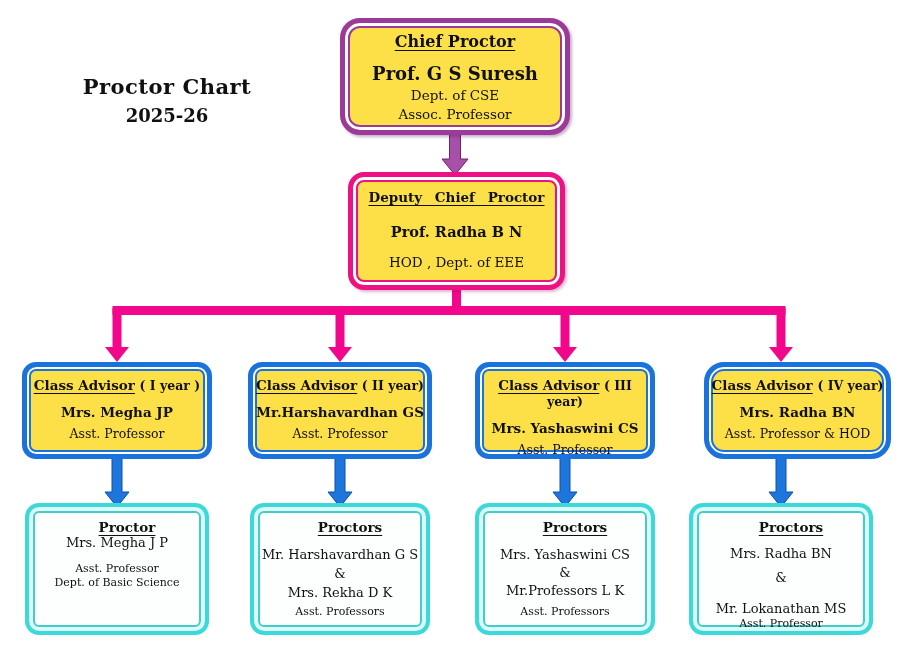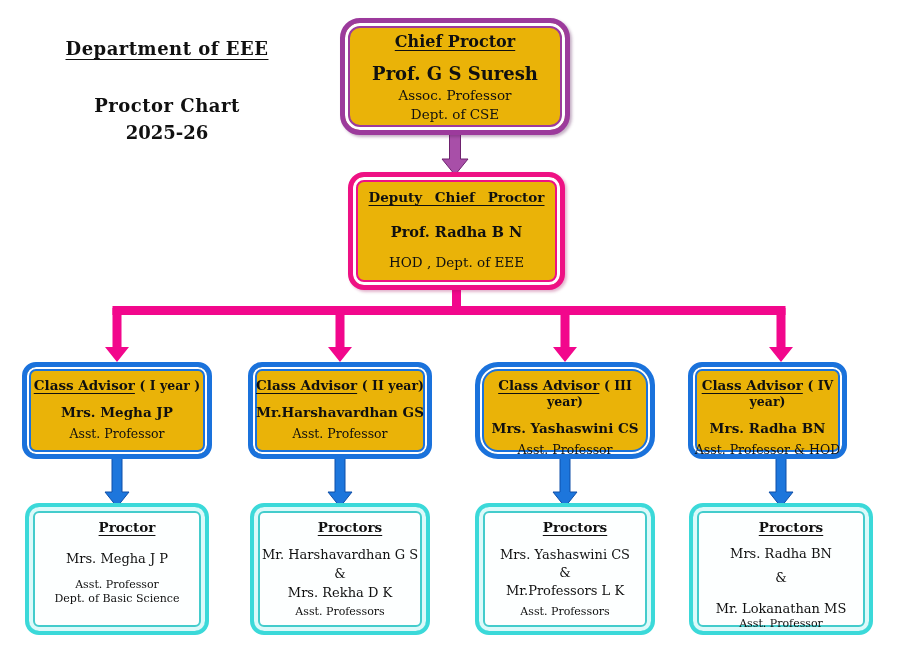--- a/index.html
+++ b/index.html
@@ -3,24 +3,24 @@
 <meta charset="utf-8">
 <style>
   * { margin:0; padding:0; box-sizing:border-box; }
   html,body { background:#ffffff; }
   body { font-family:"DejaVu Serif","Liberation Serif",serif; color:#101010; }
   .canvas { position:relative; width:908px; height:653px; background:#fff; overflow:hidden; }
   svg.connectors { position:absolute; left:0; top:0; width:908px; height:653px; pointer-events:none; }
 
   .titleblock { position:absolute; left:52px; top:38px; width:230px; text-align:center; }
   .dept-title { font-size:18px; font-weight:bold; text-decoration:underline; text-underline-offset:4px; letter-spacing:0.5px; }
-  .chart-title { font-size:18px; font-weight:bold; margin-top:36px; letter-spacing:0.5px; }
+  .chart-title { font-size:21px; font-weight:bold; margin-top:36px; letter-spacing:0.5px; }
   .chart-year  { font-size:18px; font-weight:bold; margin-top:6px; }
 
-  .box { position:absolute; background:#eab308; text-align:center; }
+  .box { position:absolute; background:#fde047; text-align:center; }
   .u { text-decoration:underline; text-underline-offset:3px; }
 
   .chief {
     left:340px; top:18px; width:230px; height:117px;
     border:5px solid #9c3a9c; border-radius:20px;
     box-shadow: inset 0 0 0 3px #ffffff, inset 0 0 0 5px #9c3a9c, 2px 2px 3px rgba(90,30,90,.35);
     padding-top:9px;
   }
   .chief .box-title { font-size:16px; font-weight:bold; }
   .chief .name { font-size:18px; font-weight:bold; margin-top:12px; }
@@ -41,39 +41,39 @@
     border:5px solid #1a72dc; border-radius:14px;
     box-shadow: inset 0 0 0 2px #ffffff, inset 0 0 0 4px #1a72dc;
     padding-top:10px;
   }
   .advisor .box-title { font-size:13.5px; font-weight:bold; }
   .advisor .box-title .yr { font-size:12.5px; font-weight:bold; }
   .advisor .name { font-size:13.5px; font-weight:bold; margin-top:11px; }
   .advisor .role { font-size:12.5px; margin-top:6px; }
   .a1 { left:22px;  width:190px; }
   .a2 { left:248px; width:184px; }
-  .a3 { left:475px; width:180px;border-radius:23px; }
-  .a4 { left:688px; width:159px; }
+  .a3 { left:475px; width:180px; }
+  .a4 { left:704px; width:187px;border-radius:20px; }
 
   .proctor {
     top:503px; height:132px;
     border:4px solid #3bd9d9; border-radius:14px; background:#fdffff;
     box-shadow: inset 0 0 0 4px #dcfafa, inset 0 0 0 6px #43cccc;
     padding-top:12px;
   }
   .proctor .box-title { font-size:13.5px; font-weight:bold;padding-left:20px; }
   .proctor .pname { font-size:13px; }
   .proctor .amp { font-size:13px; }
   .proctor .sub { font-size:11px; }
   .p1 { left:25px;  width:184px; }
   .p2 { left:250px; width:180px; }
   .p3 { left:475px; width:180px; }
   .p4 { left:689px; width:184px; }
 
-  .p1 .pname { margin-top:16px; }
+  .p1 .pname { }
   .p1 .sub1  { margin-top:12px; }
   .p1 .sub2  { margin-top:1px; }
   .p2 .pname1 { margin-top:12px; }
   .p2 .amp    { margin-top:4px; }
   .p2 .pname2 { margin-top:4px; }
   .p2 .sub    { margin-top:5px; }
   .p3 .pname1 { margin-top:12px; }
   .p3 .amp    { margin-top:3px; }
   .p3 .pname2 { margin-top:3px; }
   .p3 .sub    { margin-top:7px; }
@@ -99,30 +99,29 @@
     <polygon points="560.5,308 569.5,308 569.5,347 577,347 565,362 553,347 560.5,347" fill="#f2078c"></polygon>
     <polygon points="776.5,308 785.5,308 785.5,347 793,347 781,362 769,347 776.5,347" fill="#f2078c"></polygon>
 
     <polygon points="112,454 122,454 122,492 129,492 117,507 105,492 112,492" stroke="#0f4fa8" stroke-width="1" fill="#1d76dc"></polygon>
     <polygon points="335,454 345,454 345,492 352,492 340,507 328,492 335,492" stroke="#0f4fa8" stroke-width="1" fill="#1d76dc"></polygon>
     <polygon points="560,454 570,454 570,492 577,492 565,507 553,492 560,492" stroke="#0f4fa8" stroke-width="1" fill="#1d76dc"></polygon>
     <polygon points="776,454 786,454 786,492 793,492 781,507 769,492 776,492" stroke="#0f4fa8" stroke-width="1" fill="#1d76dc"></polygon>
   </svg>
 
   <div class="titleblock">
-    <div class="dept-title">Department of EEE</div>
     <div class="chart-title">Proctor Chart</div>
     <div class="chart-year">2025-26</div>
   </div>
 
   <div class="box chief">
     <div class="box-title u">Chief Proctor</div>
     <div class="name">Prof. G S Suresh</div>
+    <div class="line">Dept. of CSE</div>
     <div class="line">Assoc. Professor</div>
-    <div class="line">Dept. of CSE</div>
   </div>
 
   <div class="box deputy">
     <div class="box-title u">Deputy Chief Proctor</div>
     <div class="name">Prof. Radha B N</div>
     <div class="line">HOD , Dept. of EEE</div>
   </div>
 
   <div class="box advisor a1">
     <div class="box-title">

